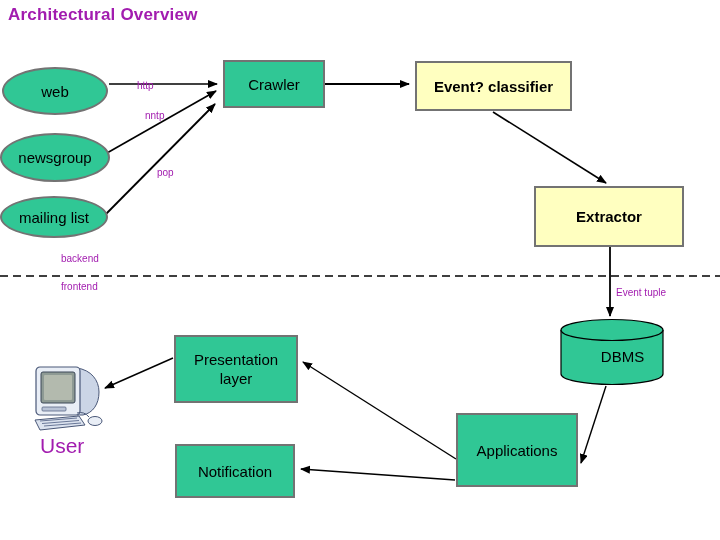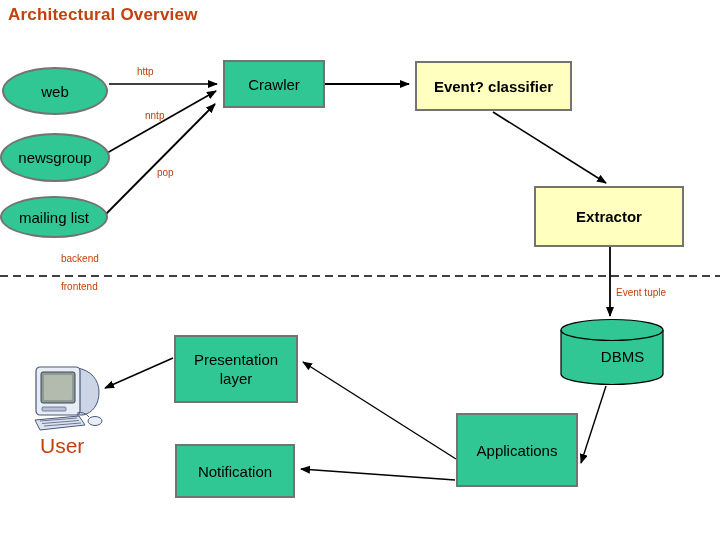--- a/index.html
+++ b/index.html
@@ -4,21 +4,21 @@
 <style>
   html,body{margin:0;padding:0;}
   body{font-family:"Liberation Sans", sans-serif; background:#fff;}
   #slide{position:relative;width:720px;height:540px;background:var(--background,#fff);overflow:hidden;}
   #wires{position:absolute;left:0;top:0;width:720px;height:540px;z-index:1;}
   .node{position:absolute;z-index:2;display:flex;align-items:center;justify-content:center;
         border:2px solid #737373;font-size:15px;color:#000;text-align:center;box-sizing:border-box;}
   .green{background:var(--green,#30C795);}
   .yellow{background:var(--yellow,#FFFFC0);font-weight:bold;}
   .ellipse{border-radius:50%;}
-  .lbl{position:absolute;z-index:3;color:#c2410c;white-space:nowrap;}
+  .lbl{position:absolute;z-index:3;color:#a21caf;white-space:nowrap;}
   .small{font-size:10px;}
   .mid{font-size:10px;}
   .region{font-size:10px;}
   .title{left:8px;top:5px;font-size:17px;font-weight:bold;letter-spacing:0.2px;}
   .wrapcap{max-width:100px;white-space:normal;line-height:1.3;}
   #node-dbms{border:none;background:transparent;}
   #node-dbms .cylsvg{position:absolute;left:0;top:0;}
   #node-dbms .lblin{position:relative;top:4px;}
   #user-icon{position:absolute;left:33px;top:365px;z-index:2;}
 </style>
@@ -61,21 +61,21 @@
   <div class="node green" style="left:223px;top:60px;width:102px;height:48px;">
     <span>Crawler</span>
   </div>
   <div class="node yellow" style="left:415px;top:61px;width:157px;height:50px;">
     <span>Event? classifier</span>
   </div>
   <div class="node yellow" style="left:534px;top:186px;width:150px;height:61px;">
     <span>Extractor</span>
   </div>
 
-  <div class="lbl small" style="left:137px;top:66px;">http</div>
+  <div class="lbl small" style="left:137px;top:80px;">http</div>
   <div class="lbl small" style="left:145px;top:110px;">nntp</div>
   <div class="lbl small" style="left:157px;top:167px;">pop</div>
   <div class="lbl mid" style="left:616px;top:287px;">Event tuple</div>
 
   <div class="lbl region" style="left:61px;top:253px;">backend</div>
   <div class="lbl region" style="left:61px;top:281px;">frontend</div>
 
   <div class="node" id="node-dbms" style="left:560px;top:318px;width:125px;height:68px;">
     <svg class="cylsvg" width="104" height="68" viewBox="0 0 104 68">
       <path d="M1,12 L1,56 A51,10.5 0 0 0 103,56 L103,12" style="fill:var(--green,#30C795)" stroke="#000" stroke-width="1.2"></path>

